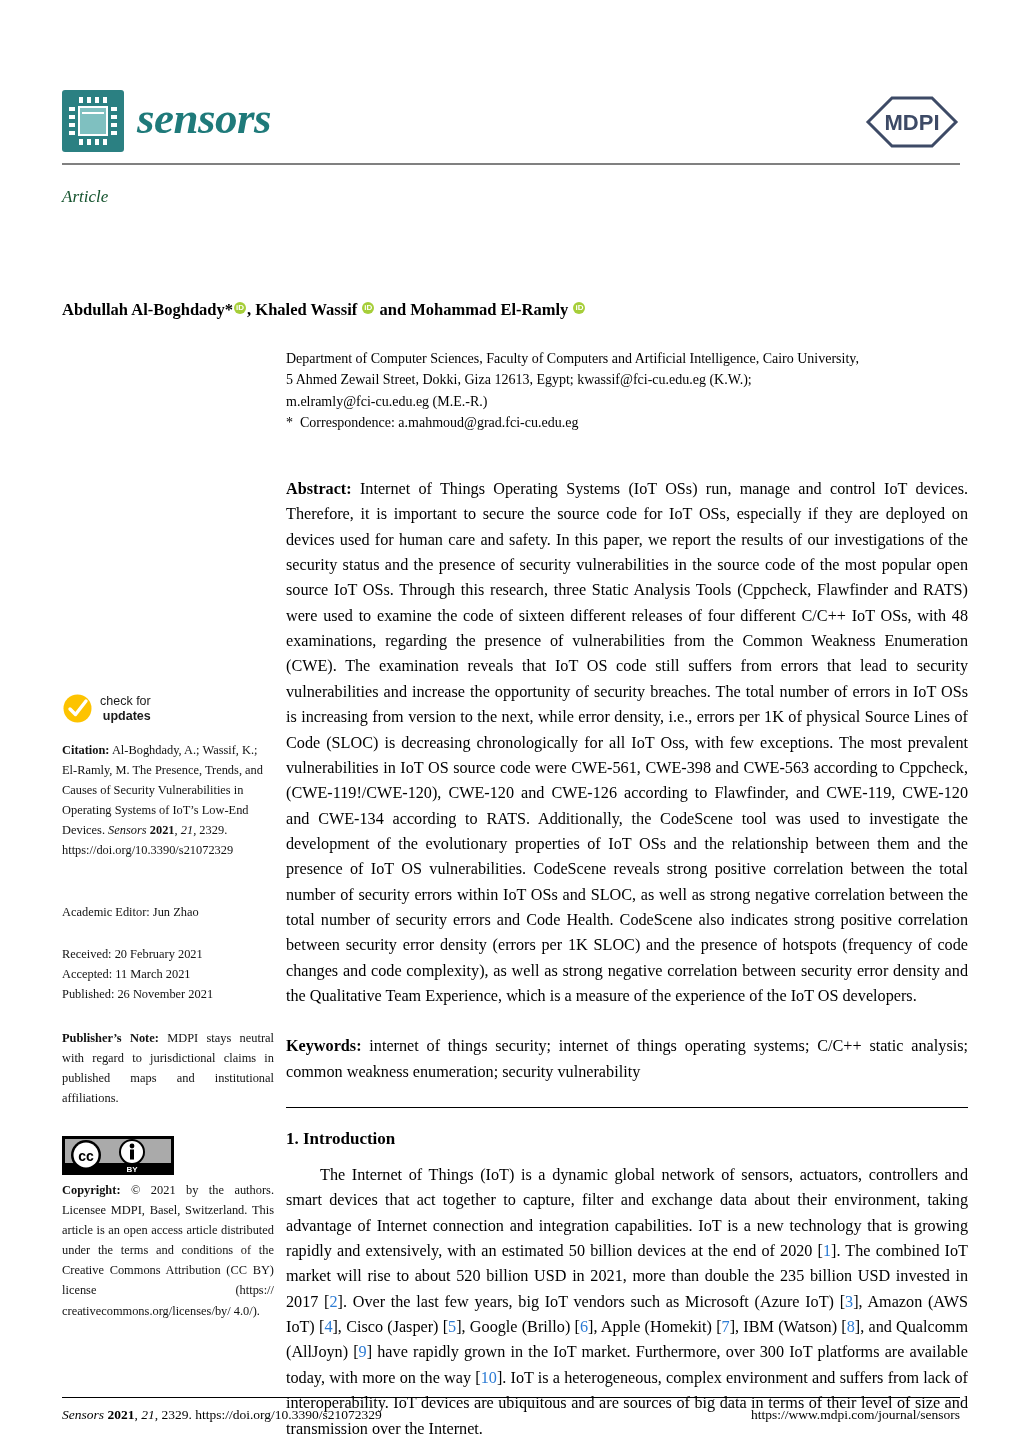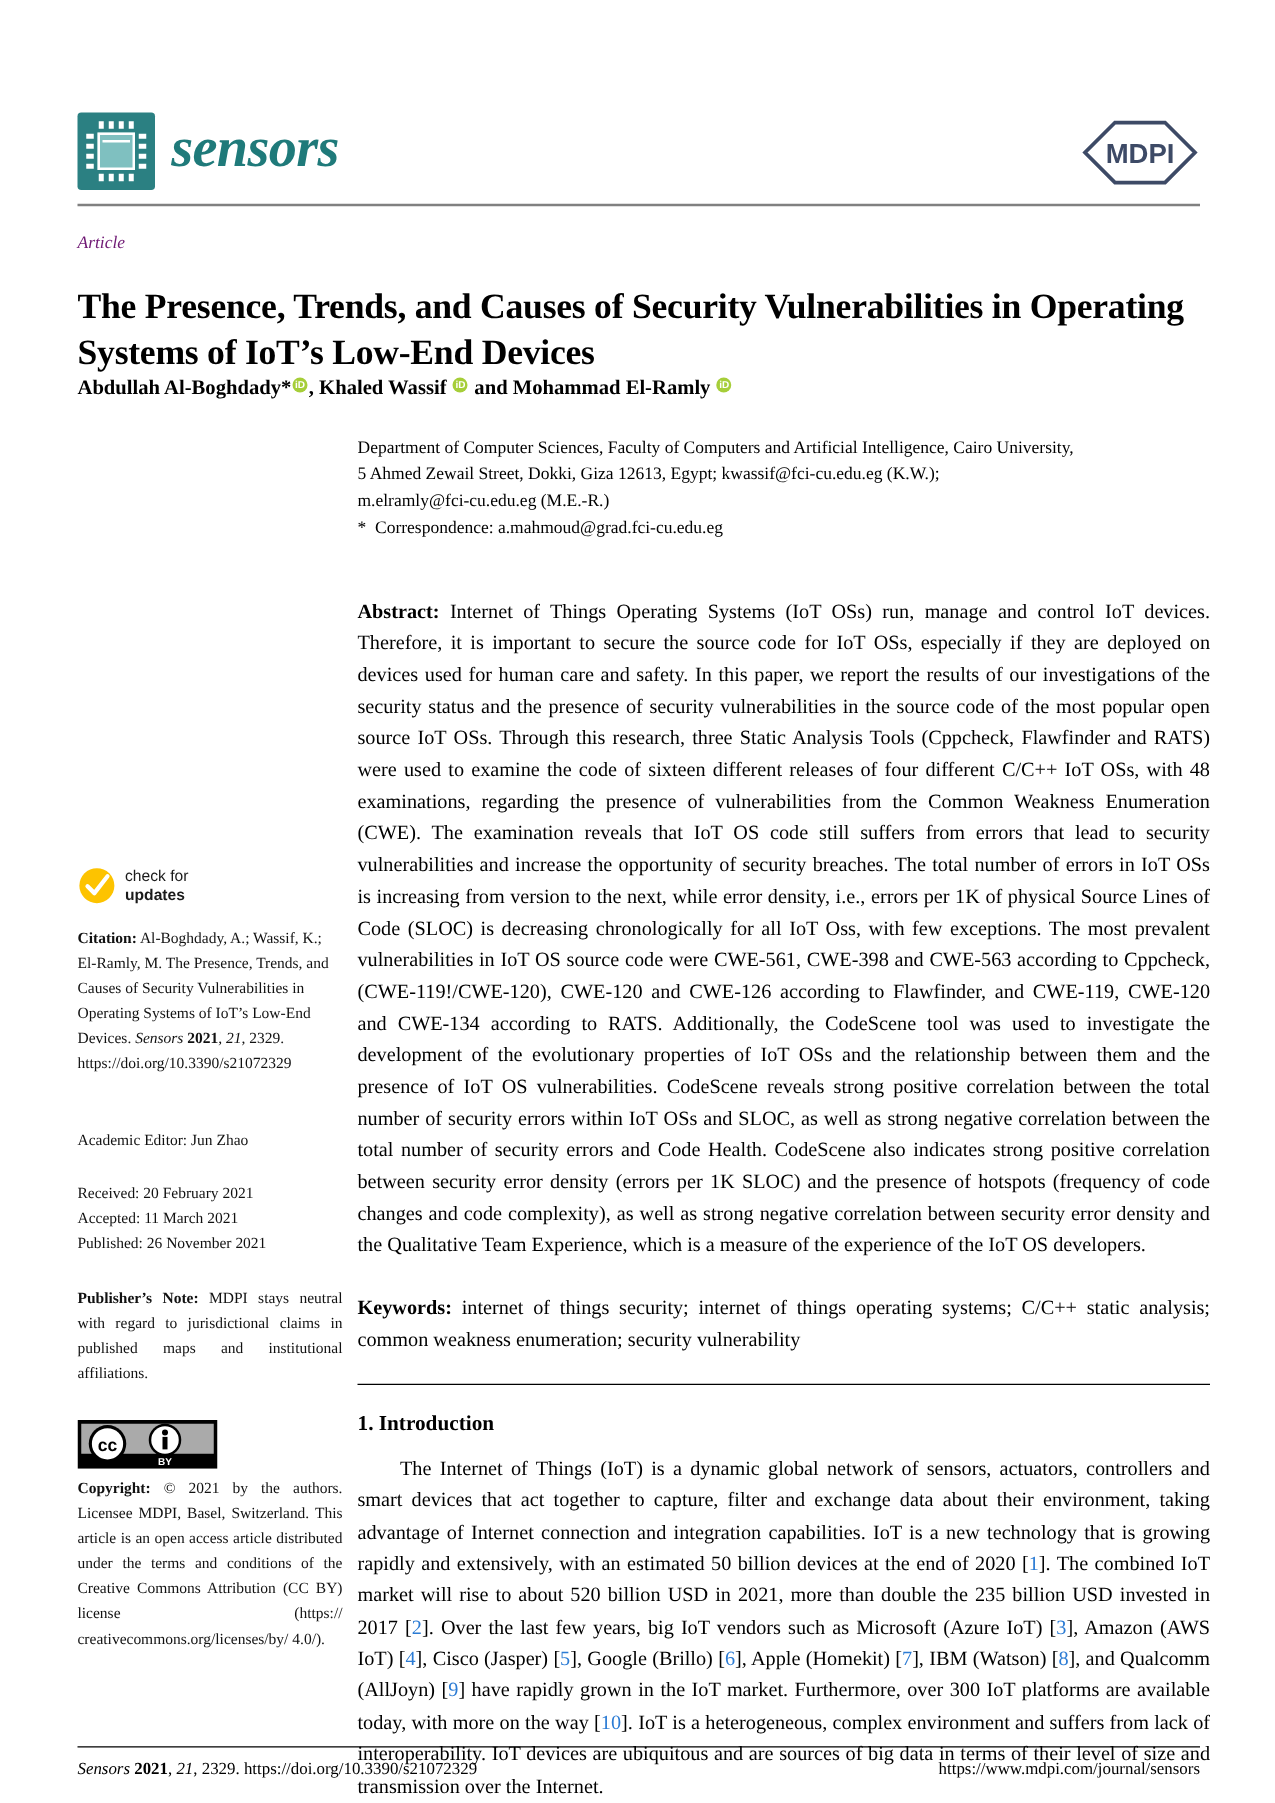--- a/index.html
+++ b/index.html
@@ -105,22 +105,22 @@
     height: 2px;
     background: #808080;
   }
 
   
   .article-type {
     position: absolute;
     left: 62px;
     top: 175px;
     font-style: italic;
-    font-size: 14px;
-    color: #701a75;
+    font-size: 17px;
+    color: #14532d;
   }
   .paper-title {
     position: absolute;
     left: 62px;
     top: 196px;
     width: 905px;
     font-size: 28.5px;
     font-weight: bold;
     line-height: 1.3;
     letter-spacing: -0.2px;
@@ -213,20 +213,21 @@
     line-height: 1.62;
     color: #111;
   }
   .cfu {
     position: absolute;
     left: 62px;
     top: 681px;
     display: flex;
     align-items: center;
     gap: 7px;
+    text-align: right;
   }
   .cfu-check {
     width: 31px; height: 31px;
     position: relative;
     flex: none;
   }
   .cfu-text {
     font-family: "Liberation Sans", sans-serif;
     font-size: 12.5px;
     line-height: 1.18;
@@ -310,21 +311,20 @@
     <div class="mdpi-logo">
       <svg viewBox="0 0 96 56" width="96" height="56" aria-hidden="true">
         <polygon points="28,4 68,4 92,28 68,52 28,52 4,28" fill="none" stroke="#3d4a66" stroke-width="3"></polygon>
         <text x="48" y="36" text-anchor="middle" font-family="Liberation Sans, sans-serif" font-size="22" font-weight="bold" fill="#3d4a66">MDPI</text>
       </svg>
     </div>
   </div>
   <div class="masthead-rule"></div>
 
   <div class="article-type">Article</div>
-  <h1 class="paper-title">The Presence, Trends, and Causes of Security Vulnerabilities in Operating Systems of IoT’s Low-End Devices</h1>
 
   <div class="authors">
     <span>Abdullah Al-Boghdady</span><span>*</span><span class="orcid"></span><span>, </span><span>Khaled Wassif</span> <span class="orcid"></span><span> and </span><span>Mohammad El-Ramly</span> <span class="orcid"></span>
   </div>
 
   <div class="cfu">
     <div class="cfu-check">
       <svg viewBox="0 0 31 31" width="31" height="31" aria-hidden="true">
         <circle cx="15.5" cy="15.5" r="14" fill="#fdc300"></circle>
         <path d="M8 16 L13.5 21.5 L24 8" fill="none" stroke="#ffffff" stroke-width="3.4" stroke-linecap="round" stroke-linejoin="round"></path>

